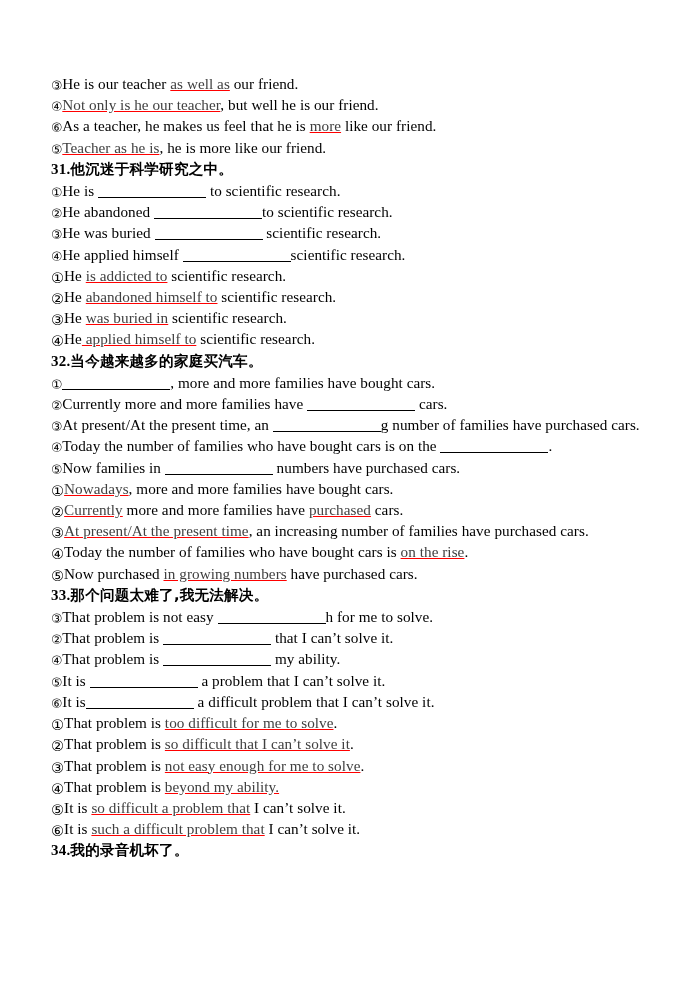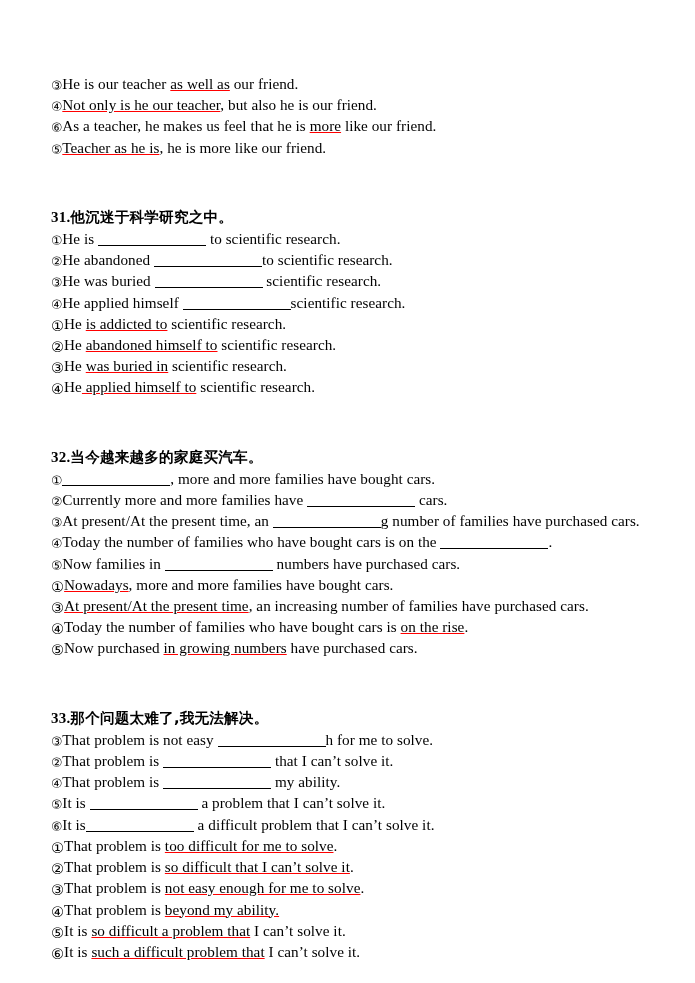--- a/index.html
+++ b/index.html
@@ -53,31 +53,30 @@
     vertical-align: -2px;
   }
 
   
   .heading {
     font-family: "DejaVu Sans", "Liberation Sans", sans-serif;
     font-weight: bold;
     font-size: 14.6px;
     line-height: 21.2px;
     letter-spacing: 0.2px;
-    margin-top: 48px;
   }
   .heading .num {
     font-family: "Liberation Serif", serif;
     font-weight: bold;
     font-size: 15px;
   }
 
   
   .red {
-    color: #000000;
+    color: #404040;
     text-align: center;
   }
   .red.u {
     text-decoration: underline;
     text-decoration-color: #ff0000;
     text-underline-offset: 1px;
   }
   
   .u {
     text-decoration: underline;
@@ -94,21 +93,21 @@
   .b-lg  { width: 108px; }
 </style>
 </head>
 <body>
 
 <div class="page">
   <div class="content">
 
     <div>
         <div class="line"><span class="marker">③</span><span class="txt">He is our teacher </span><span class="txt red u">as well as</span><span class="txt"> our friend.</span></div>
-        <div class="line"><span class="marker">④</span><span class="txt red u">Not only is he our teacher</span><span class="txt">, but also he is our friend.</span></div>
+        <div class="line"><span class="marker">④</span><span class="txt red u">Not only is he our teacher</span><span class="txt">, but well he is our friend.</span></div>
         <div class="line"><span class="marker">⑥</span><span class="txt">As a teacher, he makes us feel that he is </span><span class="txt red u">more</span><span class="txt"> like our friend.</span></div>
         <div class="line"><span class="marker">⑤</span><span class="txt red u">Teacher as he is</span><span class="txt">, he is more like our friend.</span></div>
       </div>
 
     <div class="heading">
       <span class="num">31.</span><span>他沉迷于科学研究之中。</span>
     </div>
     <div>
         <div class="line"><span class="marker">①</span><span class="txt">He is </span><span class="blank b-lg"></span><span class="txt"> to scientific research.</span></div>
         <div class="line"><span class="marker">②</span><span class="txt">He abandoned </span><span class="blank b-lg"></span><span class="txt">to scientific research.</span></div>
@@ -127,20 +126,21 @@
     </div>
     <div>
         <div class="line"><span class="marker">①</span><span class="blank b-lg"></span><span class="txt">, more and more families have bought cars.</span></div>
         <div class="line"><span class="marker">②</span><span class="txt">Currently more and more families have </span><span class="blank b-lg"></span><span class="txt"> cars.</span></div>
         <div class="line"><span class="marker">③</span><span class="txt">At present/At the present time, an </span><span class="blank b-lg"></span><span class="txt">g number of families have purchased cars.</span></div>
         <div class="line"><span class="marker">④</span><span class="txt">Today the number of families who have bought cars is on the </span><span class="blank b-lg"></span><span class="txt">.</span></div>
         <div class="line"><span class="marker">⑤</span><span class="txt">Now families in </span><span class="blank b-lg"></span><span class="txt"> numbers have purchased cars.</span></div>
       </div>
     <div class="ans">
         <div class="line"><span class="marker">①</span><span class="txt red u">Nowadays</span><span class="txt">, more and more families have bought cars.</span></div>
+        <div class="line"><span class="marker">②</span><span class="txt red u">Currently</span><span class="txt"> more and more families have </span><span class="txt red u">purchased</span><span class="txt"> cars.</span></div>
         <div class="line"><span class="marker">③</span><span class="txt red u">At present/At the present time</span><span class="txt">, an increasing number of families have purchased cars.</span></div>
         <div class="line"><span class="marker">④</span><span class="txt">Today the number of families who have bought cars is </span><span class="txt red u">on the rise</span><span class="txt">.</span></div>
         <div class="line"><span class="marker">⑤</span><span class="txt">Now purchased </span><span class="txt red u">in growing numbers</span><span class="txt"> have purchased cars.</span></div>
       </div>
 
     <div class="heading">
       <span class="num">33.</span><span>那个问题太难了,我无法解决。</span>
     </div>
     <div>
         <div class="line"><span class="marker">③</span><span class="txt">That problem is not easy </span><span class="blank b-lg"></span><span class="txt">h for me to solve.</span></div>

